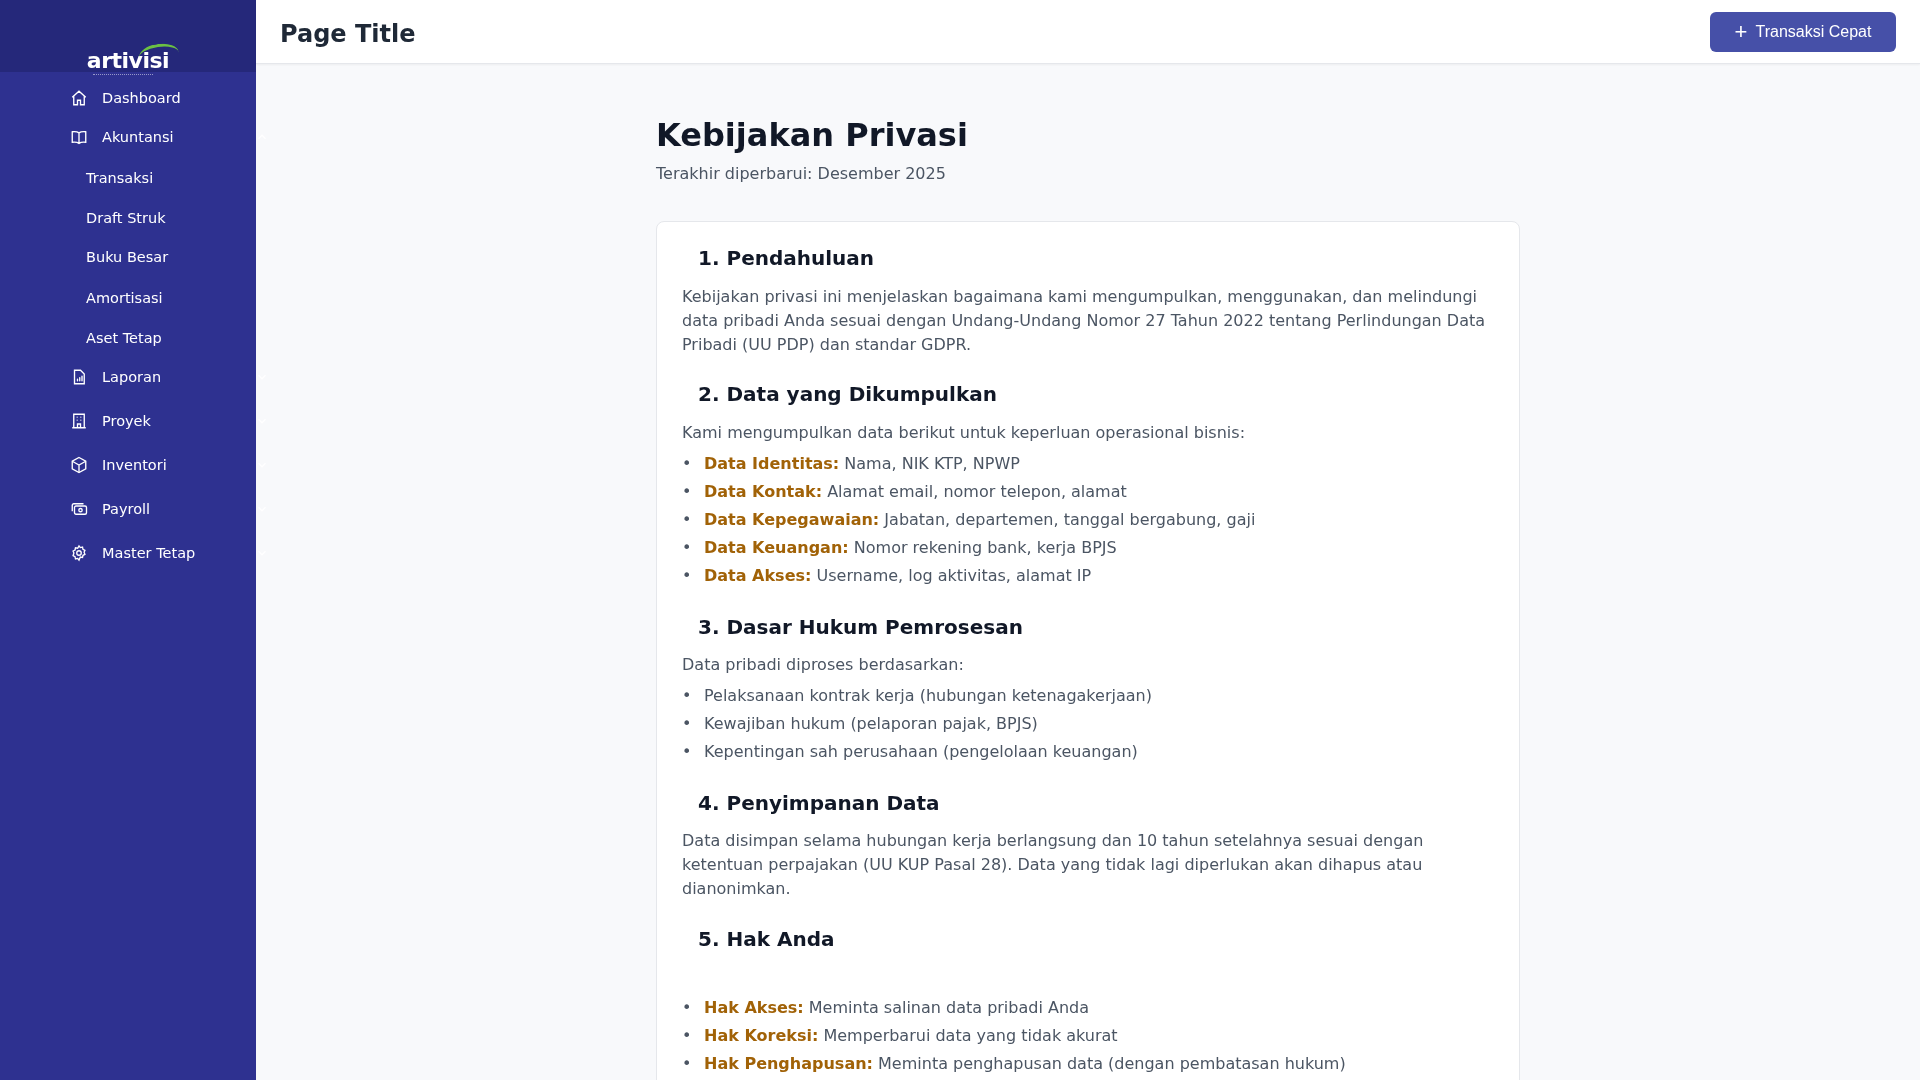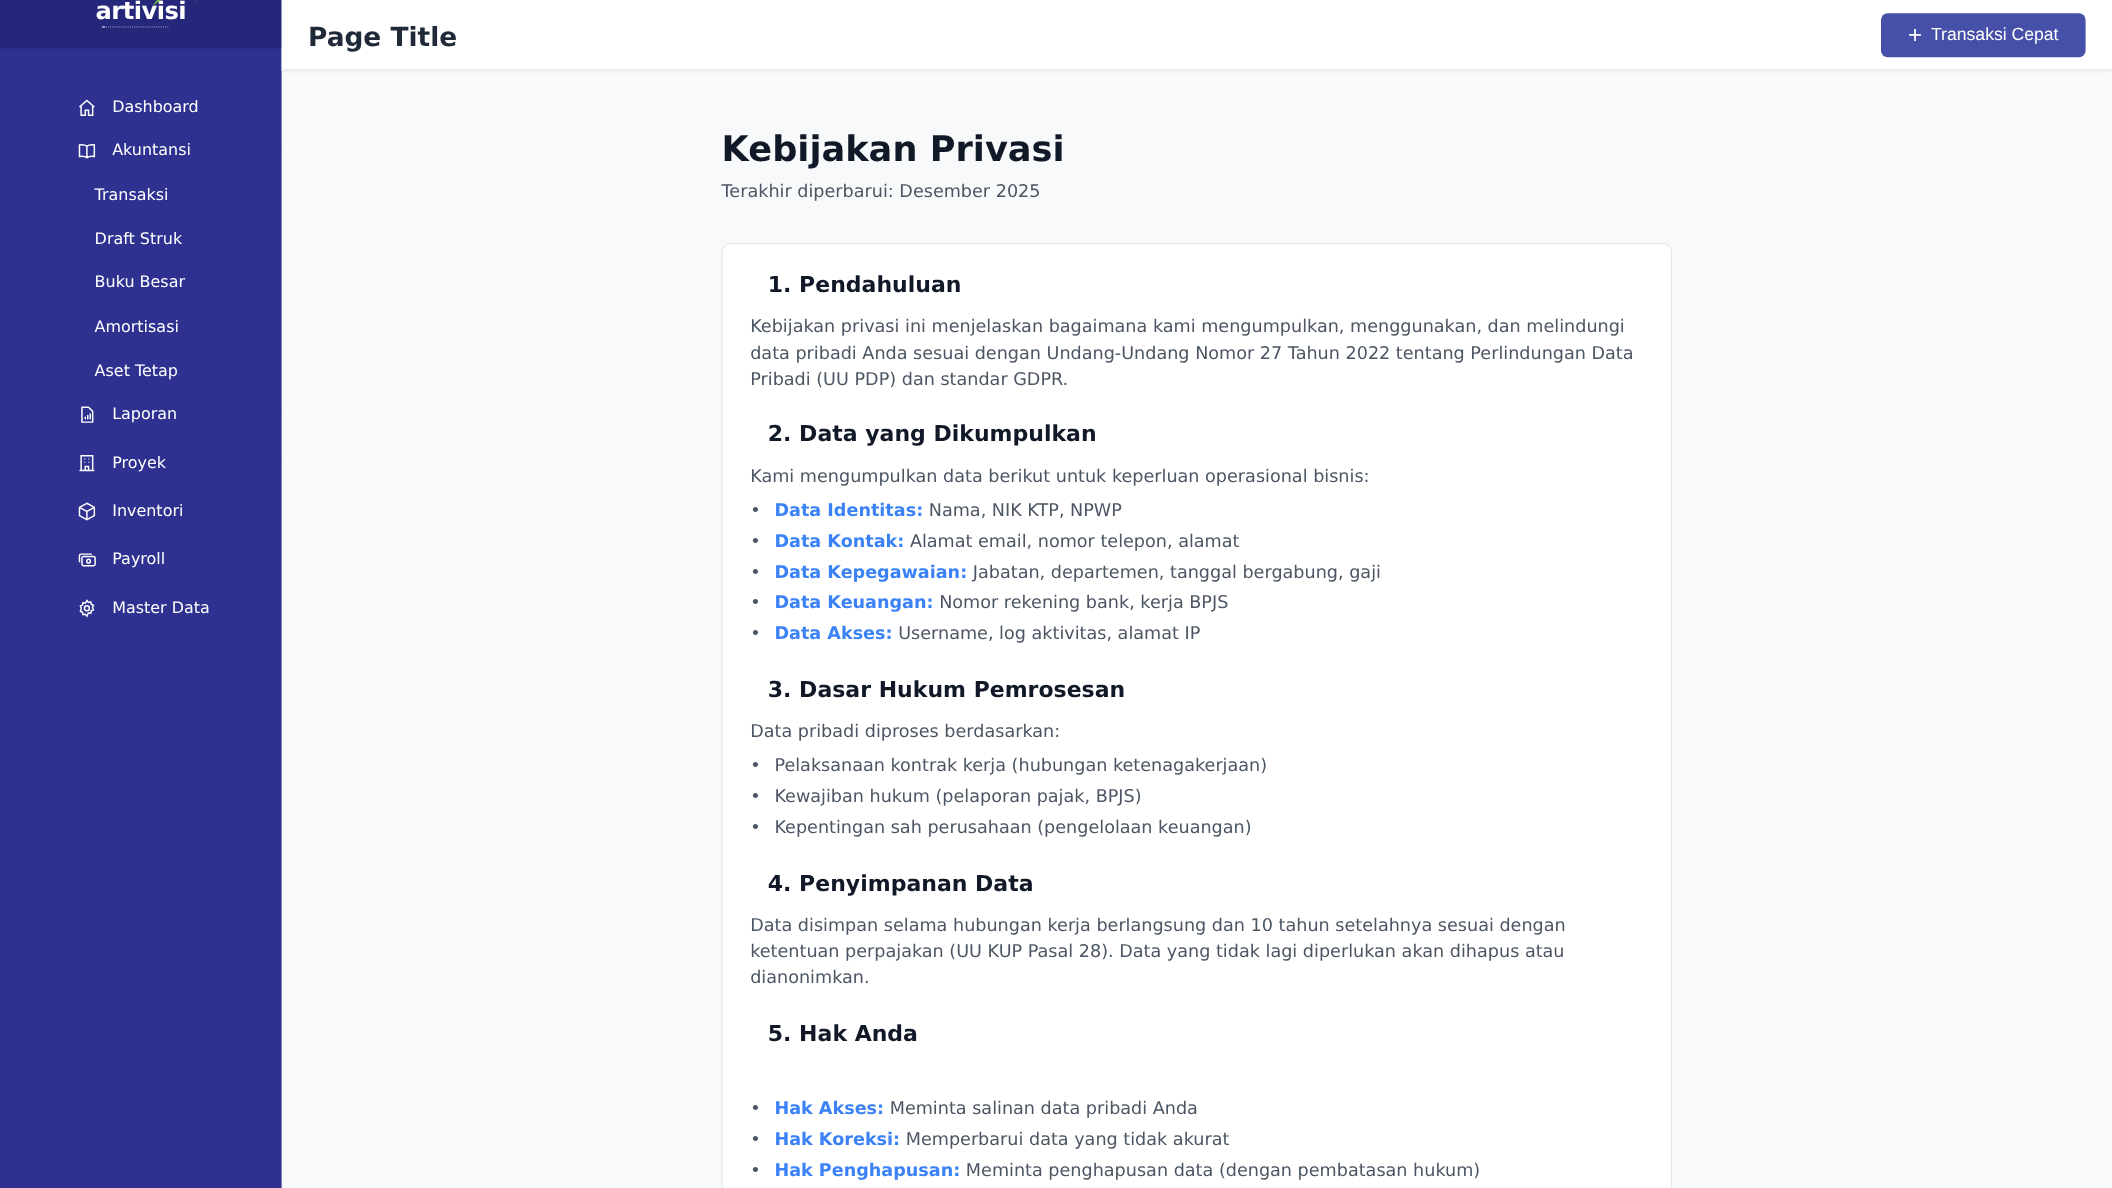--- a/index.html
+++ b/index.html
@@ -1,21 +1,21 @@
 <!DOCTYPE html>
 <html><head>
 <meta charset="utf-8">
 <style>
   * { box-sizing: border-box; margin: 0; padding: 0; }
   html, body { width: 1920px; height: 1080px; overflow: hidden; }
   body { font-family: "DejaVu Sans", sans-serif; background: #f8f9fb; color: #111827; position: relative; }
 
   
   .sidebar { position: absolute; left: 0; top: 0; width: 256px; height: 1080px; background: #2e3190; color: #fff; }
-  .brand { height: 44px; background: #25287a; display: flex; align-items: flex-start; justify-content: center; }
+  .brand { height: 72px; background: #25287a; display: flex; align-items: flex-end; justify-content: center; }
   .logo { position: relative; font-family: "DejaVu Sans", sans-serif; font-weight: bold; font-size: 22px; letter-spacing: -0.5px; color: #fff; line-height: 1; }
   .logo .swoosh { position: absolute; left: 52px; top: -6px; width: 40px; height: 22px; border-top: 3px solid #6bc043; border-radius: 50% 50% 0 0; transform: rotate(-8deg); }
   .logo .tag { position: absolute; left: 6px; top: 24px; width: 60px; height: 2px; border-top: 1px dotted rgba(255,255,255,0.5); }
 
   .nav { position: absolute; top: 64px; left: 0; width: 256px; }
   .nav-item { position: absolute; left: 0; width: 257px; height: 36px; display: flex; align-items: center; cursor: pointer; margin-left: 42px; }
   .nav-item .ic { position: absolute; left: 28px; width: 18px; height: 18px; top: 9px; }
   .nav-item .lbl { position: absolute; left: 60px; font-size: 14.5px; color: #fff; }
   .nav-item .chev { position: absolute; left: 213px; top: 11px; width: 14px; height: 14px; }
   .sub-item .lbl { left: 44px; }
@@ -29,21 +29,21 @@
   
   .content { position: absolute; left: 656px; top: 64px; width: 864px; }
   .doc-title { position: absolute; top: 52px; left: 0; font-size: 32px; font-weight: bold; color: #111827; white-space: nowrap; }
   .doc-sub { position: absolute; top: 100px; left: 0; font-size: 16px; color: #4b5563; white-space: nowrap; }
   .card { position: absolute; top: 157px; left: 0; width: 864px; height: 900px; background: #fff; border: 1px solid #e5e7eb; border-radius: 8px; }
   .sec-h { position: absolute; left: 41px; font-size: 20px; font-weight: bold; color: #111827; white-space: nowrap; }
   .para { position: absolute; left: 25px; width: 820px; font-size: 16px; line-height: 24px; color: #4b5563; }
   .li { position: absolute; left: 25px; font-size: 16px; color: #4b5563; white-space: nowrap; }
   .li .bullet { position: absolute; left: 0; top: 0; }
   .li .txt { position: absolute; left: 22px; top: 0; white-space: nowrap; }
-  .li b { color: #3b82f6; }
+  .li b { color: #a16207; }
 </style>
 </head>
 <body>
 
 <aside class="sidebar">
   <div class="brand">
     <div class="logo">
       <span>artivisi</span>
       <span class="swoosh"></span>
       <span class="tag"></span>
@@ -127,21 +127,21 @@
       <svg class="chev" viewBox="0 0 24 24" fill="none" stroke="#fff" stroke-width="2.2">
           <path d="M6 9l6 6 6-6"></path>
         </svg>
     </div>
 
     <div class="nav-item" style="top:471px">
       <svg class="ic" viewBox="0 0 24 24" fill="none" stroke="#fff" stroke-width="1.8">
           <circle cx="12" cy="12" r="3"></circle>
           <path d="M12 2.5l1.8 2.3 2.9-.6.6 2.9 2.6 1.3-1.1 2.7 1.1 2.7-2.6 1.3-.6 2.9-2.9-.6L12 21.5l-1.8-2.3-2.9.6-.6-2.9-2.6-1.3L5.2 12 4.1 9.3l2.6-1.3.6-2.9 2.9.6z"></path>
         </svg>
-      <span class="lbl">Master Data</span>
+      <span class="lbl">Master Tetap</span>
       <svg class="chev" viewBox="0 0 24 24" fill="none" stroke="#fff" stroke-width="2.2">
           <path d="M6 9l6 6 6-6"></path>
         </svg>
     </div>
   </nav>
 </aside>
 
 <header class="topbar">
   <h1 class="page-title">Page Title</h1>
   <button class="quick-btn">

